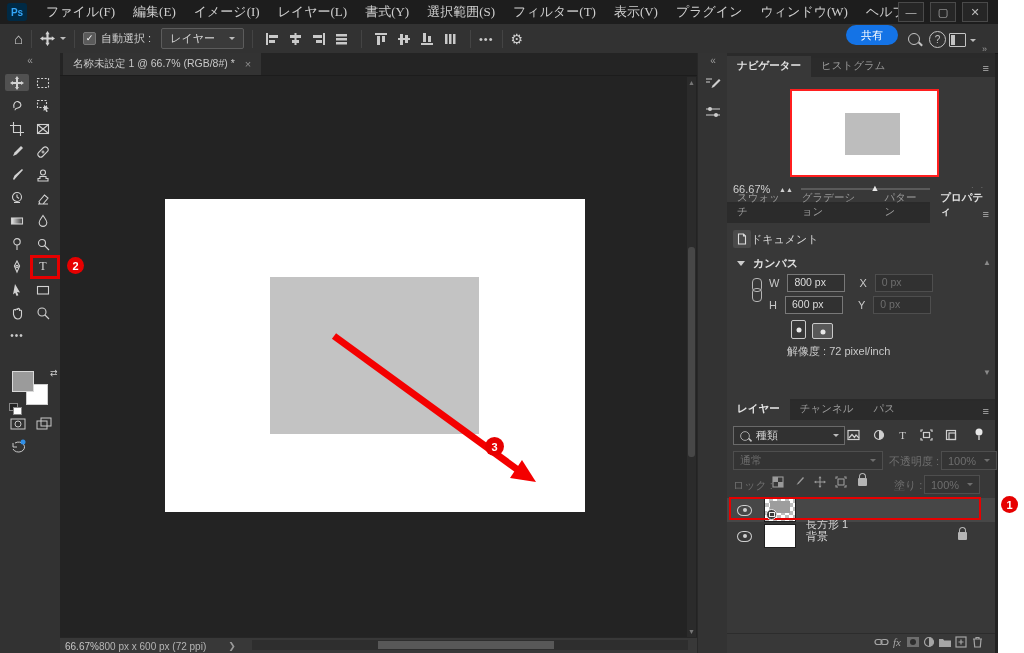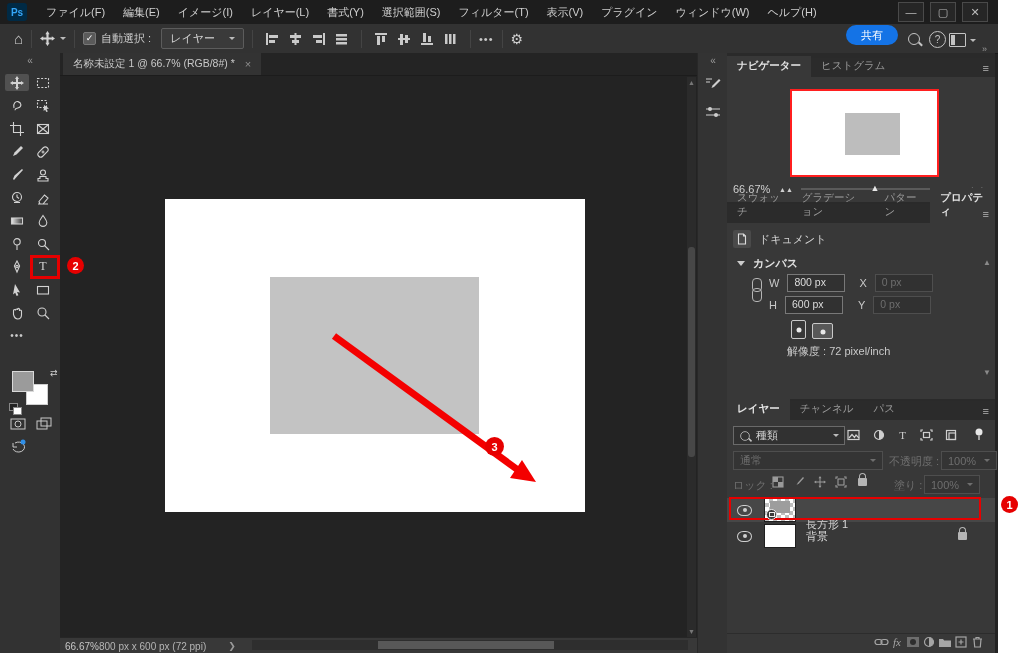--- a/index.html
+++ b/index.html
@@ -5,21 +5,21 @@
   html,body{margin:0;padding:0;background:#fff;font-family:"Liberation Sans","DejaVu Sans",sans-serif;}
   #stage{position:relative;width:1024px;height:653px;background:#fff;overflow:hidden;
          -webkit-font-smoothing:antialiased;color:#d6d6d6;font-size:11px;}
   .abs{position:absolute;}
   .win{left:0;top:0;width:998px;height:653px;background:#232323;}
   
   .titlebar{left:0;top:0;width:998px;height:24px;background:#1d1d1d;display:flex;align-items:center;}
   .pslogo{width:20px;height:18px;margin:0 10px 0 7px;background:#002a45;border-radius:3px;
           color:#34a6f8;font-size:10px;font-weight:bold;display:flex;align-items:center;justify-content:center;}
   .menu{display:flex;gap:0;}
-  .menu span{padding:0 9px;color:#cfcfcf;font-size:11px;line-height:24px;cursor:default;}
+  .menu span{padding:0 9px;color:#cfcfcf;font-size:13px;line-height:24px;cursor:default;font-family:Liberation Serif, serif;}
   .winctl{right:10px;top:2px;display:flex;gap:6px;}
   .winctl span{width:24px;height:18px;display:flex;align-items:center;justify-content:center;
                color:#bbb;font-size:11px;border:1px solid #4a4a4a;background:#262626;}
   
   .optbar{left:0;top:24px;width:998px;height:29px;background:#323232;border-bottom:1px solid #1a1a1a;
           display:flex;align-items:center;}
   .optbar .sep{width:1px;height:18px;background:#444;margin:0 8px;}
   .obtn{display:flex;align-items:center;justify-content:center;color:#cfcfcf;}
   .house{font-size:15px;margin-left:14px;}
   .chk{width:11px;height:11px;background:#5a5a5a;border:1px solid #777;border-radius:2px;
@@ -79,21 +79,21 @@
   .ptabs{height:19px;background:#2b2b2b;display:flex;align-items:flex-end;color:#9b9b9b;font-size:10.5px;}
   .ptabs .t{padding:3px 10px 4px;}
   .ptabs .t.on{background:#383838;color:#e3e3e3;font-weight:bold;}
   .pmenu{position:absolute;right:6px;color:#b5b5b5;font-size:11px;}
   .navthumb{position:absolute;left:63px;top:31px;width:145px;height:84px;background:#fff;border:2px solid #ff1f1f;}
   .navrect{position:absolute;left:53px;top:22px;width:55px;height:42px;background:#bdbdbd;}
   .navfoot{position:absolute;left:0;top:120px;width:268px;height:22px;display:flex;align-items:center;color:#cfcfcf;}
   .slidetrack{position:relative;height:2px;background:#5a5a5a;flex:1;margin:0 8px;}
   .slidethumb{position:absolute;top:-5px;left:44%;color:#e8e8e8;font-size:9px;}
   .mtn{color:#cfcfcf;}
-  .docrow{position:absolute;left:6px;top:24px;width:256px;height:22px;display:flex;align-items:center;gap:8px;}
+  .docrow{position:absolute;left:6px;top:24px;width:256px;height:22px;display:flex;align-items:center;}
   .docicon{width:18px;height:18px;background:#4a4a4a;border-radius:2px;display:flex;align-items:center;justify-content:center;}
   .docicon svg{stroke:#ddd;fill:none;stroke-width:1.1;}
   .sechead{position:absolute;left:10px;top:52px;color:#e0e0e0;font-weight:bold;display:flex;gap:8px;align-items:center;}
   .vee{width:0;height:0;border-left:4px solid transparent;border-right:4px solid transparent;border-top:5px solid #ccc;}
   .fldlab{color:#c9c9c9;}
   .fld{border:1px solid #787878;background:#313131;color:#dcdcdc;padding:1px 6px;min-width:44px;height:14px;font-size:10.5px;}
   .fld.dis{border-color:#4e4e4e;color:#6e6e6e;}
   .chain{position:absolute;left:24px;top:74px;width:10px;height:30px;}
   .chain::before,.chain::after{content:"";position:absolute;left:1px;width:8px;height:12px;border:1.5px solid #b5b5b5;border-radius:4px;}
   .chain::before{top:0;} .chain::after{top:10px;}

